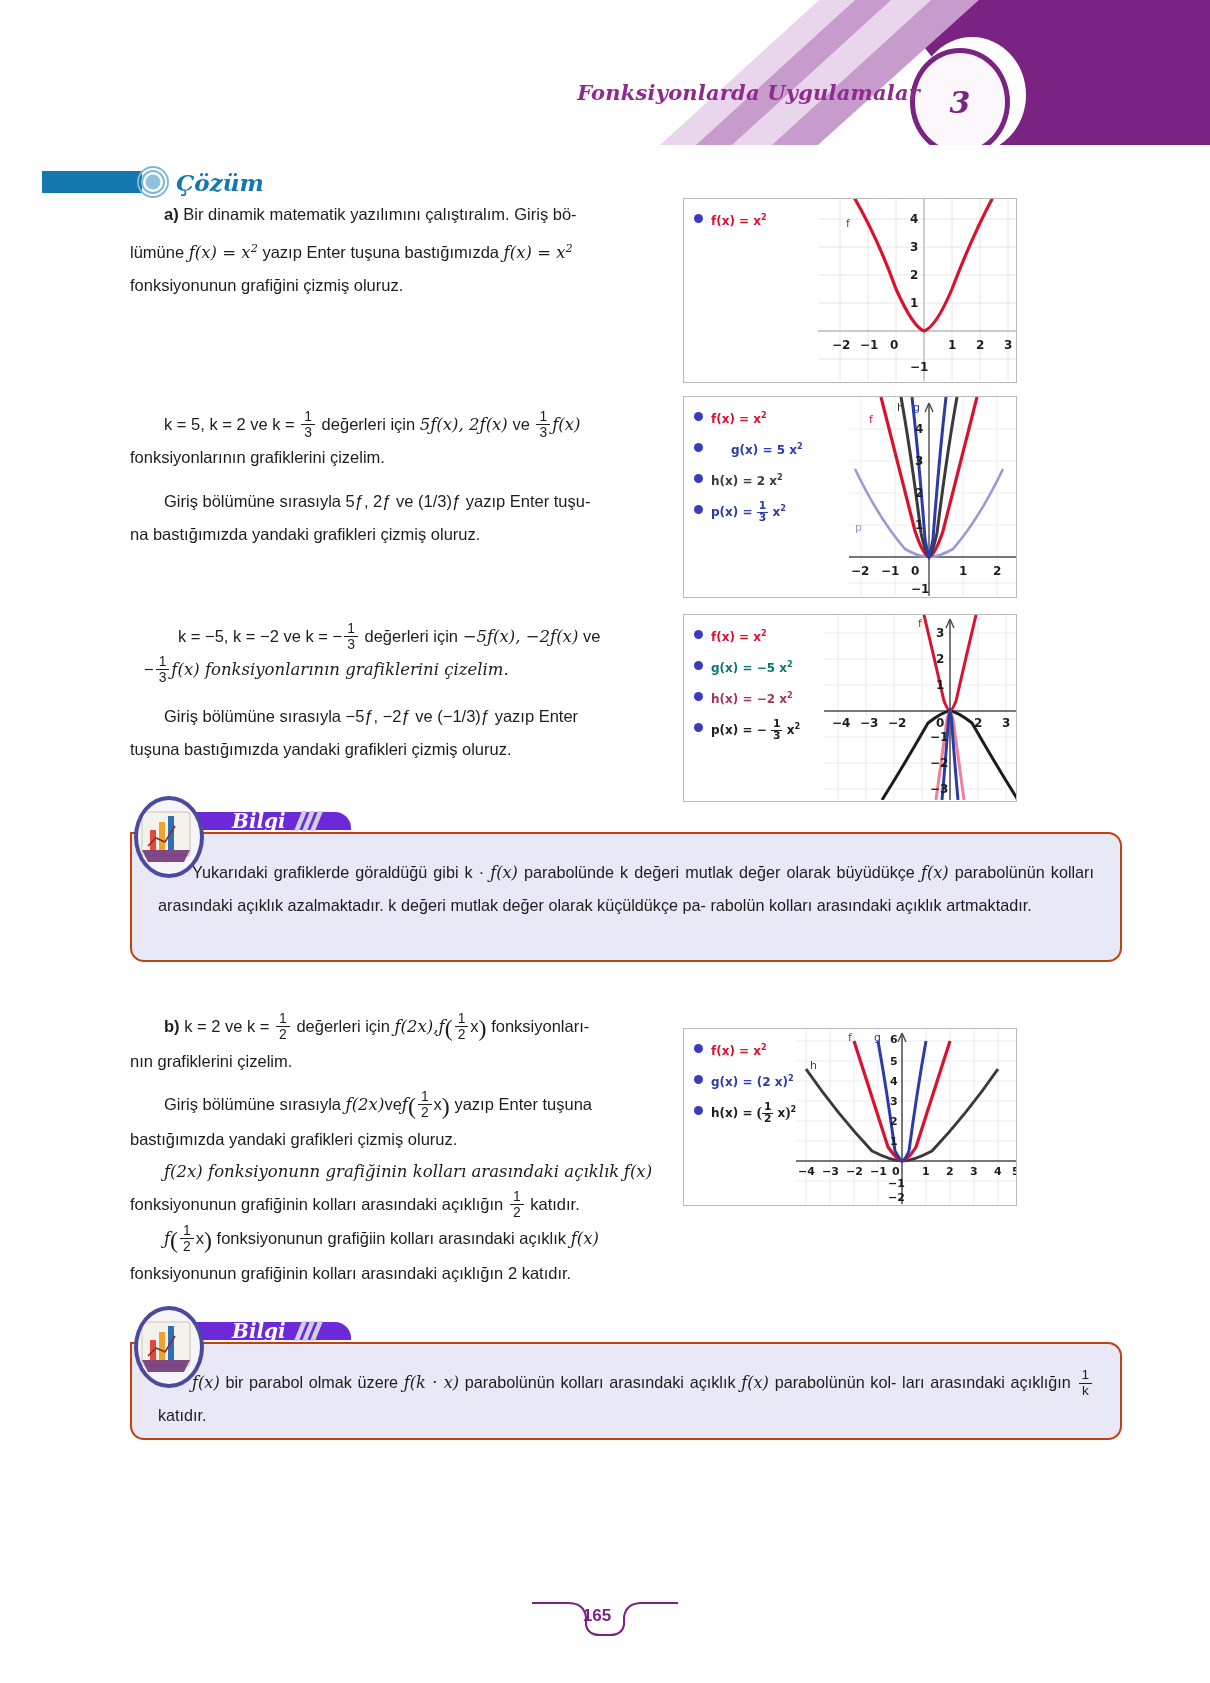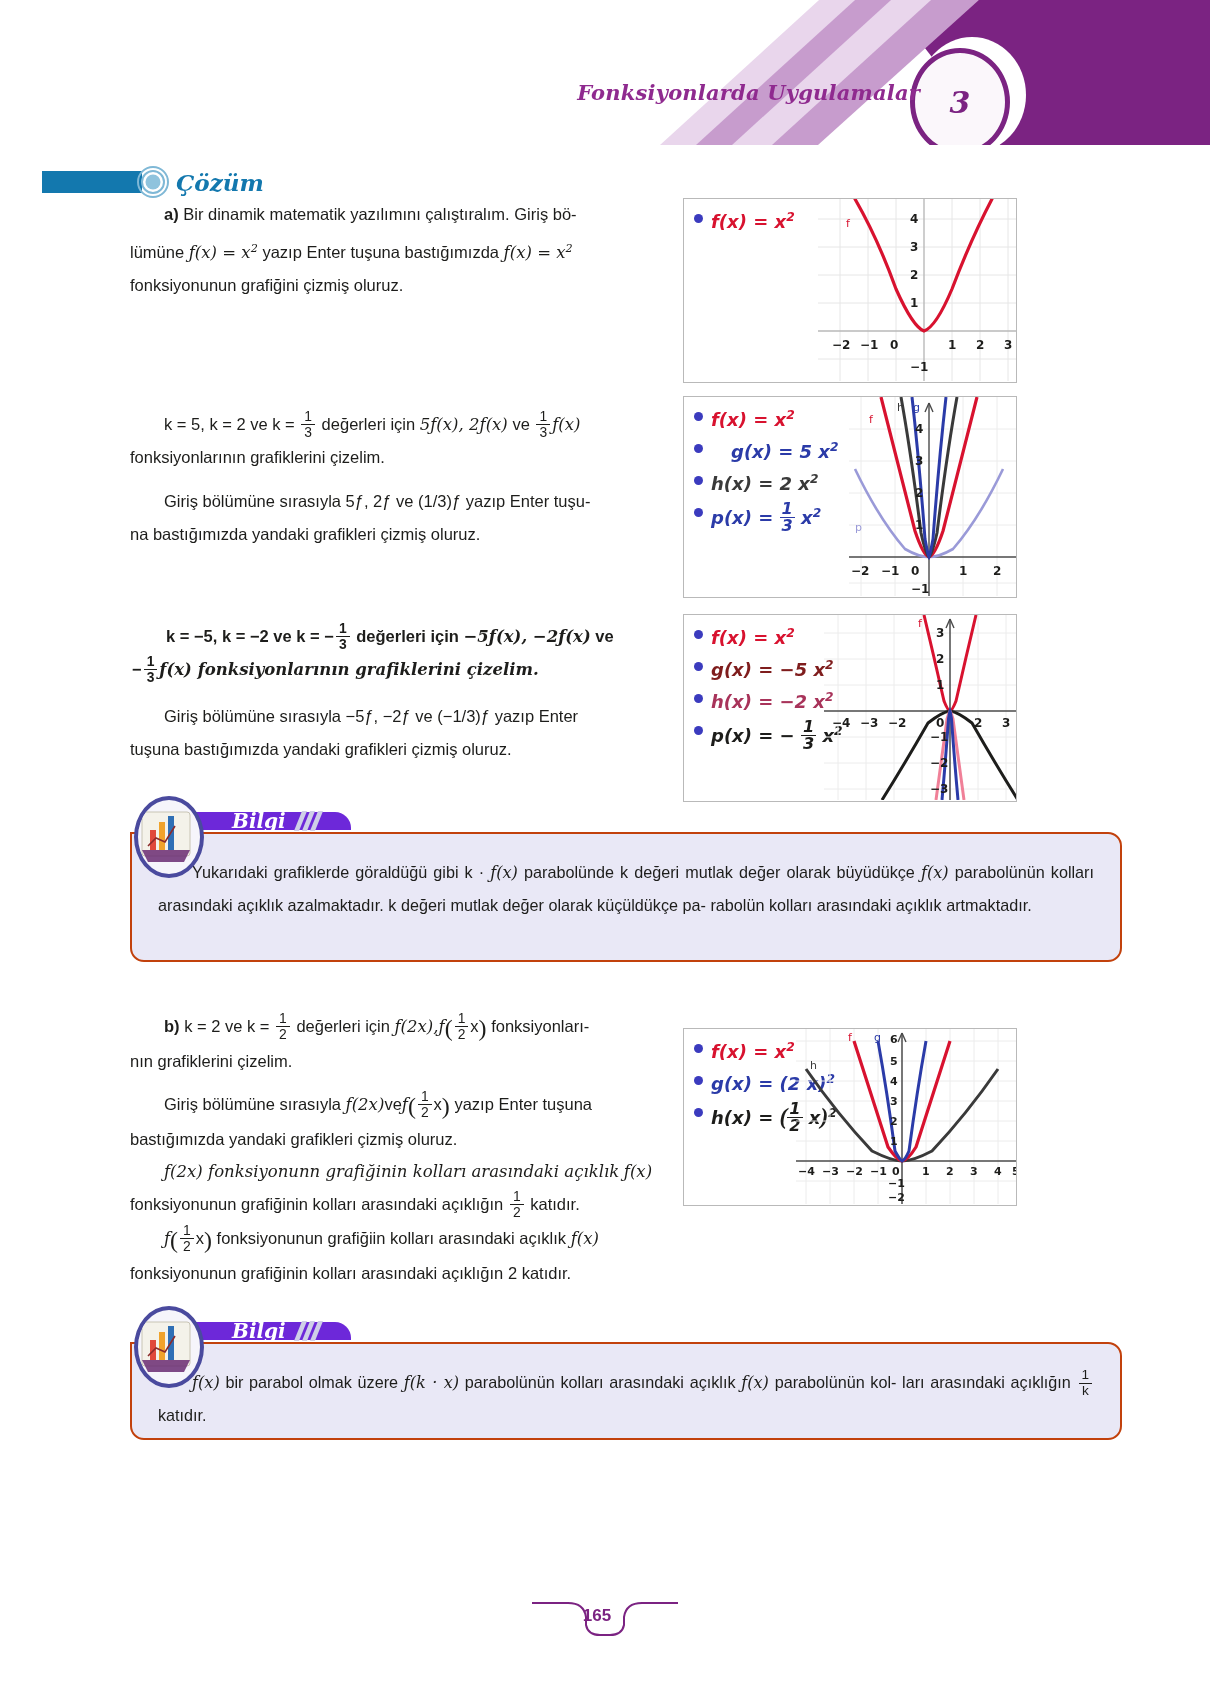--- a/index.html
+++ b/index.html
@@ -76,21 +76,21 @@
     overflow:hidden;
   }
   .legend{position:absolute; left:10px; top:8px;}
   .leg-row{display:flex; align-items:flex-start; margin-bottom:7px; white-space:nowrap;}
   .bullet{
     width:9px;height:9px;border-radius:50%;background:#3b3bbe;
     margin-top:7px; margin-right:8px; flex:none;
   }
   .leg-txt{
     font-family:"DejaVu Sans", sans-serif;
-    font-weight:bold; font-size:18px; line-height:20px;font-style:italic;
+    font-weight:bold; font-size:12px; line-height:20px;
   }
   .leg-txt .fr{
     display:inline-block; text-align:center; font-size:.9em;
     vertical-align:-0.45em; line-height:1.0;
   }
   .leg-txt .fr .n{display:block; border-bottom:1.6px solid currentColor; padding:0 2px;}
   .leg-txt .fr .d{display:block; padding:0 2px;}
   .plot{position:absolute; top:0; bottom:0; right:0; overflow:hidden;}
 
   
@@ -310,42 +310,42 @@
           <text x="32" y="178">−1</text>
           <text x="62" y="178">0</text>
         <text x="110" y="178">1</text>
           <text x="144" y="178">2</text>
         <text x="62" y="196">−1</text>
       </g>
     </svg>
   </div>
 </div>
 
-<div class="txt" style="top:620px; left:132px; width:560px;font-weight:bold;">
+<div class="txt" style="top:620px; left:144px; width:560px;">
   <span class="ind"></span><span>k = −5, k = −2 ve k = −</span><span class="frac"><span class="num">1</span><span class="den">3</span></span>
   <span>değerleri için</span>
   <span class="mi">−5ƒ(x), −2ƒ(x)</span>
   <span>ve</span><br>
   <span>−</span><span class="frac"><span class="num">1</span><span class="den">3</span></span><span class="mi">ƒ(x) fonksiyonlarının grafiklerini çizelim.</span>
 </div>
 
 <div class="txt" style="top:700px; left:130px; width:560px;">
   <span class="ind"></span><span>Giriş bölümüne sırasıyla −5ƒ, −2ƒ ve (−1/3)ƒ yazıp Enter</span><br>
   <span>tuşuna bastığımızda yandaki grafikleri çizmiş oluruz.</span>
 </div>
 
 <div class="gpanel" style="top:614px; left:683px; width:334px; height:188px;">
   <div class="legend">
     <div class="leg-row">
       <span class="bullet"></span>
       <span class="leg-txt" style="color:#d8122f;">f(x) = x<sup>2</sup></span>
     </div>
     <div class="leg-row">
       <span class="bullet"></span>
-      <span class="leg-txt" style="color:#7f1d1d;text-align:center;">g(x) = −5 x<sup>2</sup></span>
+      <span class="leg-txt" style="color:#0f766e;text-align:center;">g(x) = −5 x<sup>2</sup></span>
     </div>
     <div class="leg-row">
       <span class="bullet"></span>
       <span class="leg-txt" style="color:#a8335a;">h(x) = −2 x<sup>2</sup></span>
     </div>
     <div class="leg-row">
       <span class="bullet"></span>
       <span class="leg-txt" style="color:#1d1d1b;">p(x) = − <span class="fr"><span class="n">1</span><span class="d">3</span></span> x<sup>2</sup></span>
     </div>
   </div>

